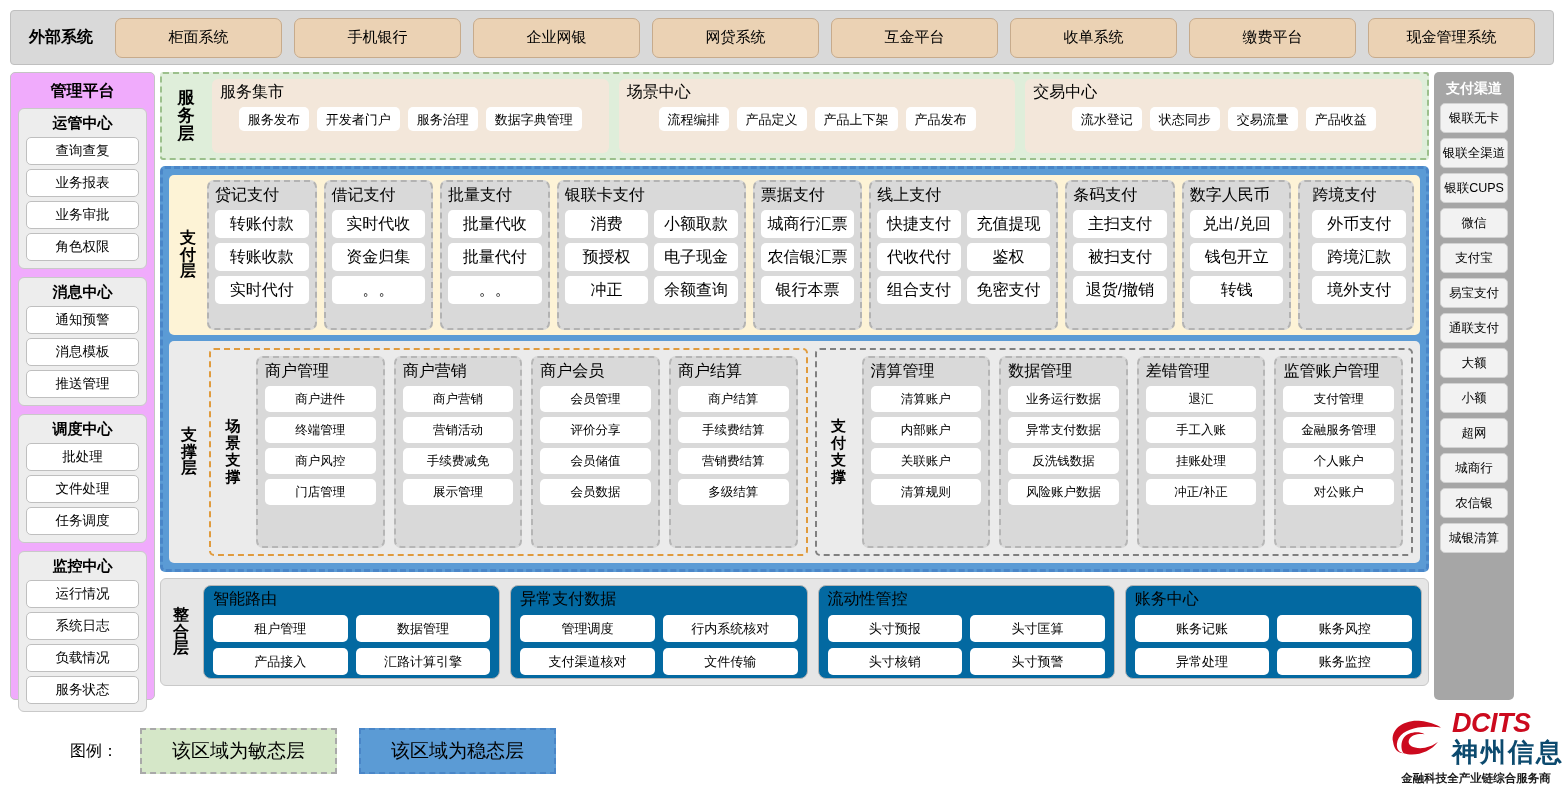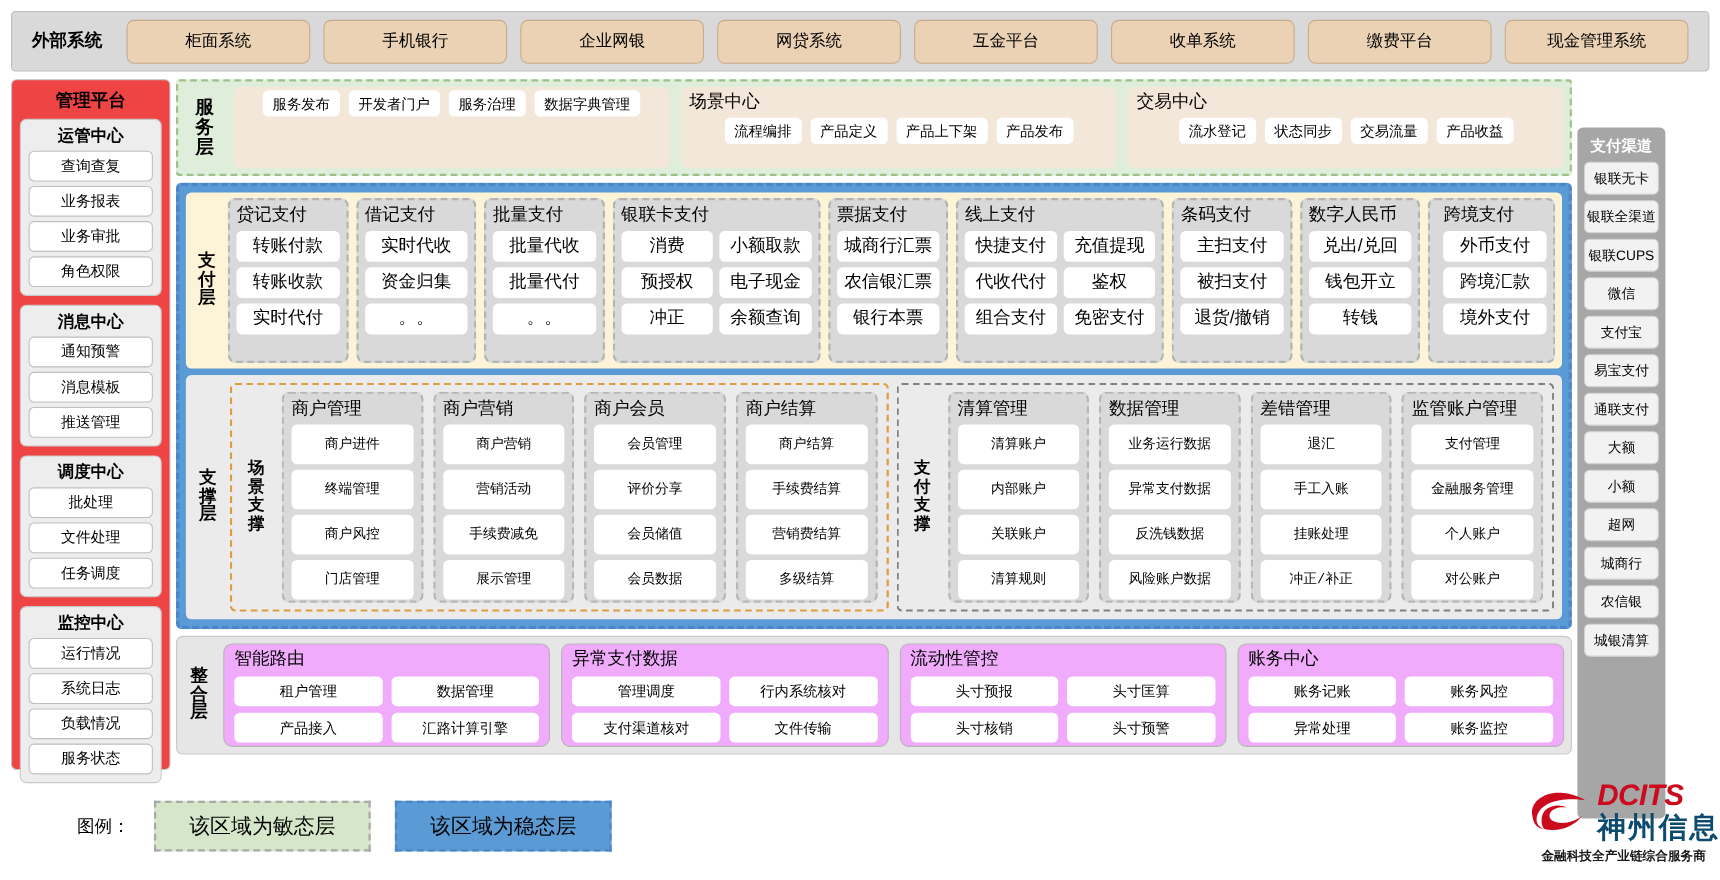--- a/index.html
+++ b/index.html
@@ -26,37 +26,37 @@
   .extbar .lbl{font-weight:bold;font-size:16px;white-space:nowrap;margin-right:22px;}
   .extbar .items{flex:1;display:flex;justify-content:space-between;gap:12px;}
   .ext-chip{
     flex:1;height:38px;background:#ebd2b4;border:1px solid #c7ab8c;border-radius:7px;
     display:flex;align-items:center;justify-content:center;font-size:15px;white-space:nowrap;
   }
 
   
   .leftcol{
     position:absolute;left:10px;top:72px;width:145px;height:628px;
-    background:#ef4444;border:1px solid #c4c4c4;border-radius:5px;
+    background:#f0abfc;border:1px solid #c4c4c4;border-radius:5px;
     box-sizing:border-box;padding:6px 7px;display:flex;flex-direction:column;
   }
   .leftcol>.hdr{font-weight:bold;font-size:16px;text-align:center;margin:2px 0 6px;}
   .lgroup{
     background:#ededed;border:1px solid #c9c9c9;border-radius:6px;
     padding:4px 7px 7px;margin-bottom:8px;
   }
   .lgroup .gt{font-weight:bold;font-size:15px;text-align:center;margin:1px 0 4px;}
   .lgroup .chip{height:26px;margin-bottom:4px;font-size:13.5px;}
   .lgroup .chip:last-child{margin-bottom:0;}
 
   
   .rightcol{
     position:absolute;left:1434px;top:72px;width:80px;height:628px;
     background:#a6a6a6;border-radius:5px;box-sizing:border-box;
-    padding:5px 6px;display:flex;flex-direction:column;margin-top:44px;
+    padding:5px 6px;display:flex;flex-direction:column;
   }
   .rightcol .hdr{font-weight:bold;font-size:14px;color:#ffffff;text-align:center;margin:3px 0 5px;}
   .rightcol .chip{
     height:28px;margin-bottom:5px;background:#f2f2f2;border:1px solid #d2d2d2;font-size:12.5px;
   }
 
   
   .center{position:absolute;left:160px;top:72px;width:1269px;height:628px;}
 
   
@@ -119,33 +119,33 @@
   .supbox .blab{
     width:28px;flex:none;display:flex;flex-direction:column;align-items:center;justify-content:center;
     font-weight:bold;font-size:15px;line-height:1.12;
   }
   .supgrp{
     flex:1;background:#d9d9d9;border:2px dashed #b6b6b6;border-radius:7px;
     padding:3px 7px 6px;box-sizing:border-box;display:flex;flex-direction:column;
   }
   .supgrp .gt{margin-bottom:4px;}
   .supgrp .cells{display:flex;flex-direction:column;gap:5px;flex:1;}
-  .supgrp .chip{height:36px;border:none;font-size:12.5px;font-family:Liberation Mono, monospace;}
+  .supgrp .chip{height:26px;border:none;font-size:12.5px;}
 
   
   .integ{
     margin-top:6px;background:#e6e6e6;border:1px solid #c9c9c9;border-radius:6px;
     height:108px;box-sizing:border-box;padding:6px;display:flex;gap:8px;
   }
   .integ .side{
     width:28px;flex:none;display:flex;flex-direction:column;align-items:center;justify-content:center;
     font-weight:bold;font-size:16px;line-height:1.05;
   }
   .intgrp{
-    flex:1;background:#f0abfc;border:1px solid #b5b5b5;border-radius:8px;
+    flex:1;background:#0369a1;border:1px solid #b5b5b5;border-radius:8px;
     padding:3px 9px 7px;box-sizing:border-box;display:flex;flex-direction:column;
   }
   .intgrp .gt{margin-bottom:5px;}
   .intgrp .cells{display:flex;flex-direction:column;gap:6px;flex:1;}
   .intgrp .crow{display:flex;gap:8px;}
   .intgrp .chip{flex:1;height:27px;border:none;font-size:13px;}
 
   
   .legend{position:absolute;left:70px;top:728px;display:flex;align-items:center;gap:22px;}
   .legend .lab{font-size:16px;white-space:nowrap;}
@@ -238,20 +238,21 @@
   <div class="center">
 
     <div class="svc">
       <div class="side" id="svc-side">
           <span>服</span>
           <span>务</span>
           <span>层</span>
         </div>
       <div class="panels" id="svc-panels">
           <div class="svc-panel">
+            <div class="gt">服务集市</div>
             <div class="row">
               <div class="chip">服务发布</div>
               <div class="chip">开发者门户</div>
               <div class="chip">服务治理</div>
               <div class="chip">数据字典管理</div>
             </div>
           </div>
           <div class="svc-panel">
             <div class="gt">场景中心</div>
             <div class="row">

